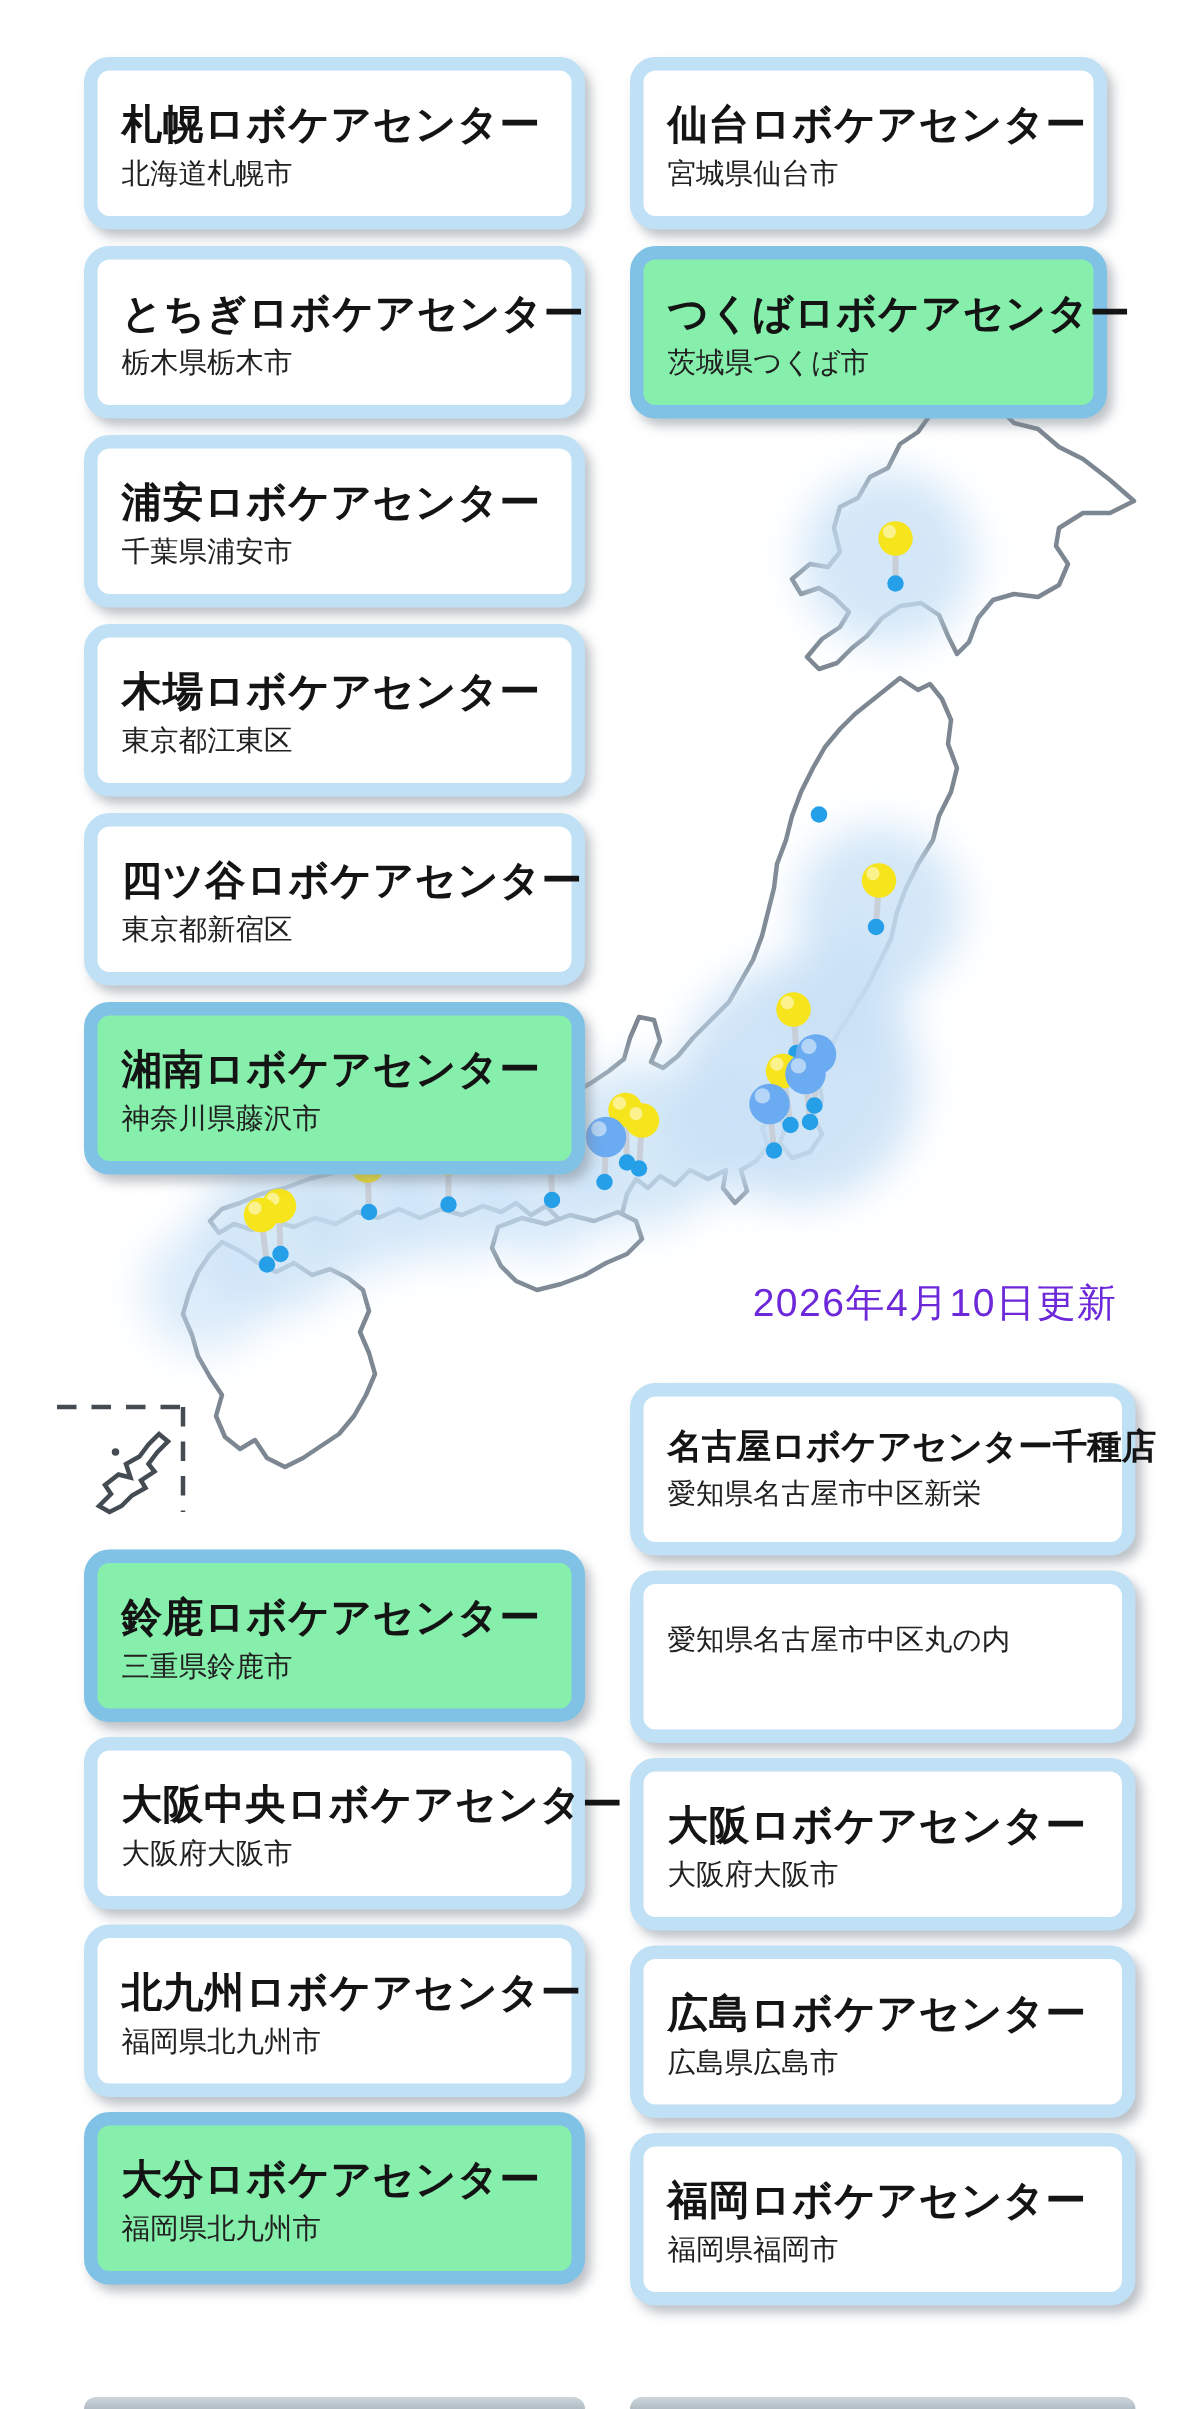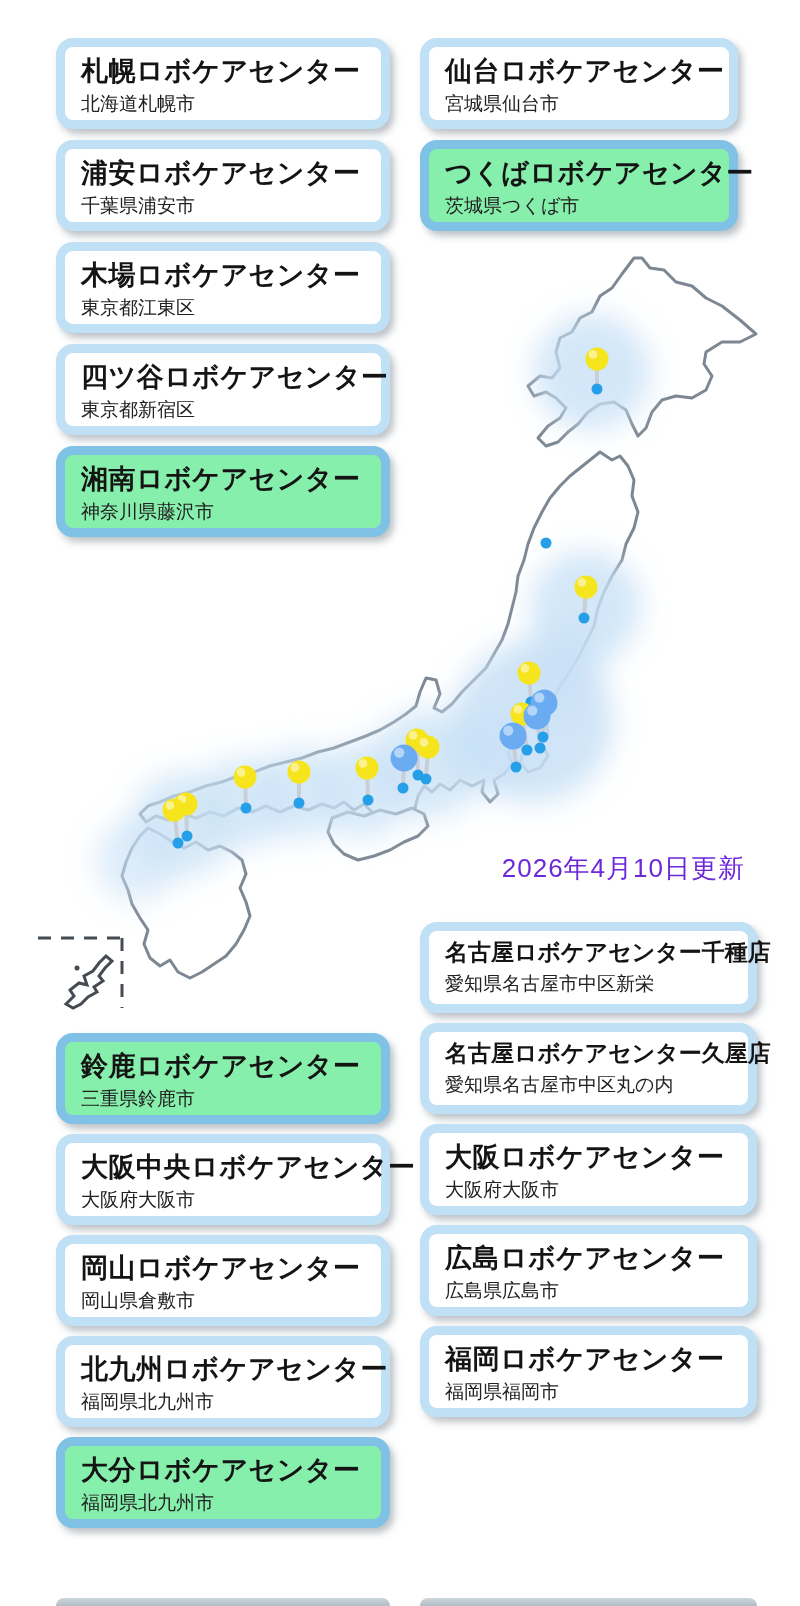--- a/index.html
+++ b/index.html
@@ -7,24 +7,24 @@
     width:800px;height:1606px;position:relative;background:#ffffff;
     font-family:"Liberation Sans","DejaVu Sans",sans-serif;overflow:hidden;
   }
   #japan-map{position:absolute;left:0;top:0;pointer-events:none;}
   .column{position:absolute;}
   #col-top-left{left:56px;top:38px;width:334px;}
   #col-top-right{left:420px;top:38px;width:318px;}
   #col-bottom-left{left:56px;top:1033px;width:334px;}
   #col-bottom-right{left:420px;top:922px;width:337px;}
   .card{
-    box-sizing:border-box;height:91px;margin-bottom:11px;
+    box-sizing:border-box;height:115px;margin-bottom:11px;
     border:9px solid #bfe0f5;background:#ffffff;border-radius:17px;
     box-shadow:4px 5px 7px rgba(125,135,145,.5);
-    padding:8px 15px 0 16px;cursor:pointer;
+    padding:20px 15px 0 16px;cursor:pointer;
   }
   .col-bottom .card{margin-bottom:10px;}
   .card.highlight{border-color:#7fc2e6;background:#86efac;}
   .card-title{
     font-weight:700;font-size:27px;line-height:1.2;color:#141414;
     white-space:nowrap;letter-spacing:.5px;
   }
   .card.small-title .card-title{font-size:23px;letter-spacing:0;}
   .card-sub{font-size:19px;color:#212121;margin-top:4px;white-space:nowrap;}
   #updated-label{
@@ -141,20 +141,24 @@
 </svg>
 
 <div id="updated-label">2026年4月10日更新</div>
 
 <div id="col-top-left" class="column col-top">
     <div class="card">
       <div class="card-title">札幌ロボケアセンター</div>
       <div class="card-sub">北海道札幌市</div>
     </div>
     <div class="card">
+      <div class="card-title">とちぎロボケアセンター</div>
+      <div class="card-sub">栃木県栃木市</div>
+    </div>
+    <div class="card">
       <div class="card-title">浦安ロボケアセンター</div>
       <div class="card-sub">千葉県浦安市</div>
     </div>
     <div class="card">
       <div class="card-title">木場ロボケアセンター</div>
       <div class="card-sub">東京都江東区</div>
     </div>
     <div class="card">
       <div class="card-title">四ツ谷ロボケアセンター</div>
       <div class="card-sub">東京都新宿区</div>
@@ -175,41 +179,36 @@
     </div>
   </div>
 <div id="col-bottom-left" class="column col-bottom">
     <div class="card highlight">
       <div class="card-title">鈴鹿ロボケアセンター</div>
       <div class="card-sub">三重県鈴鹿市</div>
     </div>
     <div class="card">
       <div class="card-title">大阪中央ロボケアセンター</div>
       <div class="card-sub">大阪府大阪市</div>
-    </div>
-    <div class="card">
-      <div class="card-title">岡山ロボケアセンター</div>
-      <div class="card-sub">岡山県倉敷市</div>
     </div>
     <div class="card">
       <div class="card-title">北九州ロボケアセンター</div>
       <div class="card-sub">福岡県北九州市</div>
     </div>
     <div class="card highlight">
       <div class="card-title">大分ロボケアセンター</div>
       <div class="card-sub">福岡県北九州市</div>
     </div>
   </div>
 <div id="col-bottom-right" class="column col-bottom">
     <div class="card small-title">
       <div class="card-title">名古屋ロボケアセンター千種店</div>
       <div class="card-sub">愛知県名古屋市中区新栄</div>
     </div>
     <div class="card small-title">
-      <div class="card-title">名古屋ロボケアセンター久屋店</div>
       <div class="card-sub">愛知県名古屋市中区丸の内</div>
     </div>
     <div class="card">
       <div class="card-title">大阪ロボケアセンター</div>
       <div class="card-sub">大阪府大阪市</div>
     </div>
     <div class="card">
       <div class="card-title">広島ロボケアセンター</div>
       <div class="card-sub">広島県広島市</div>
     </div>

